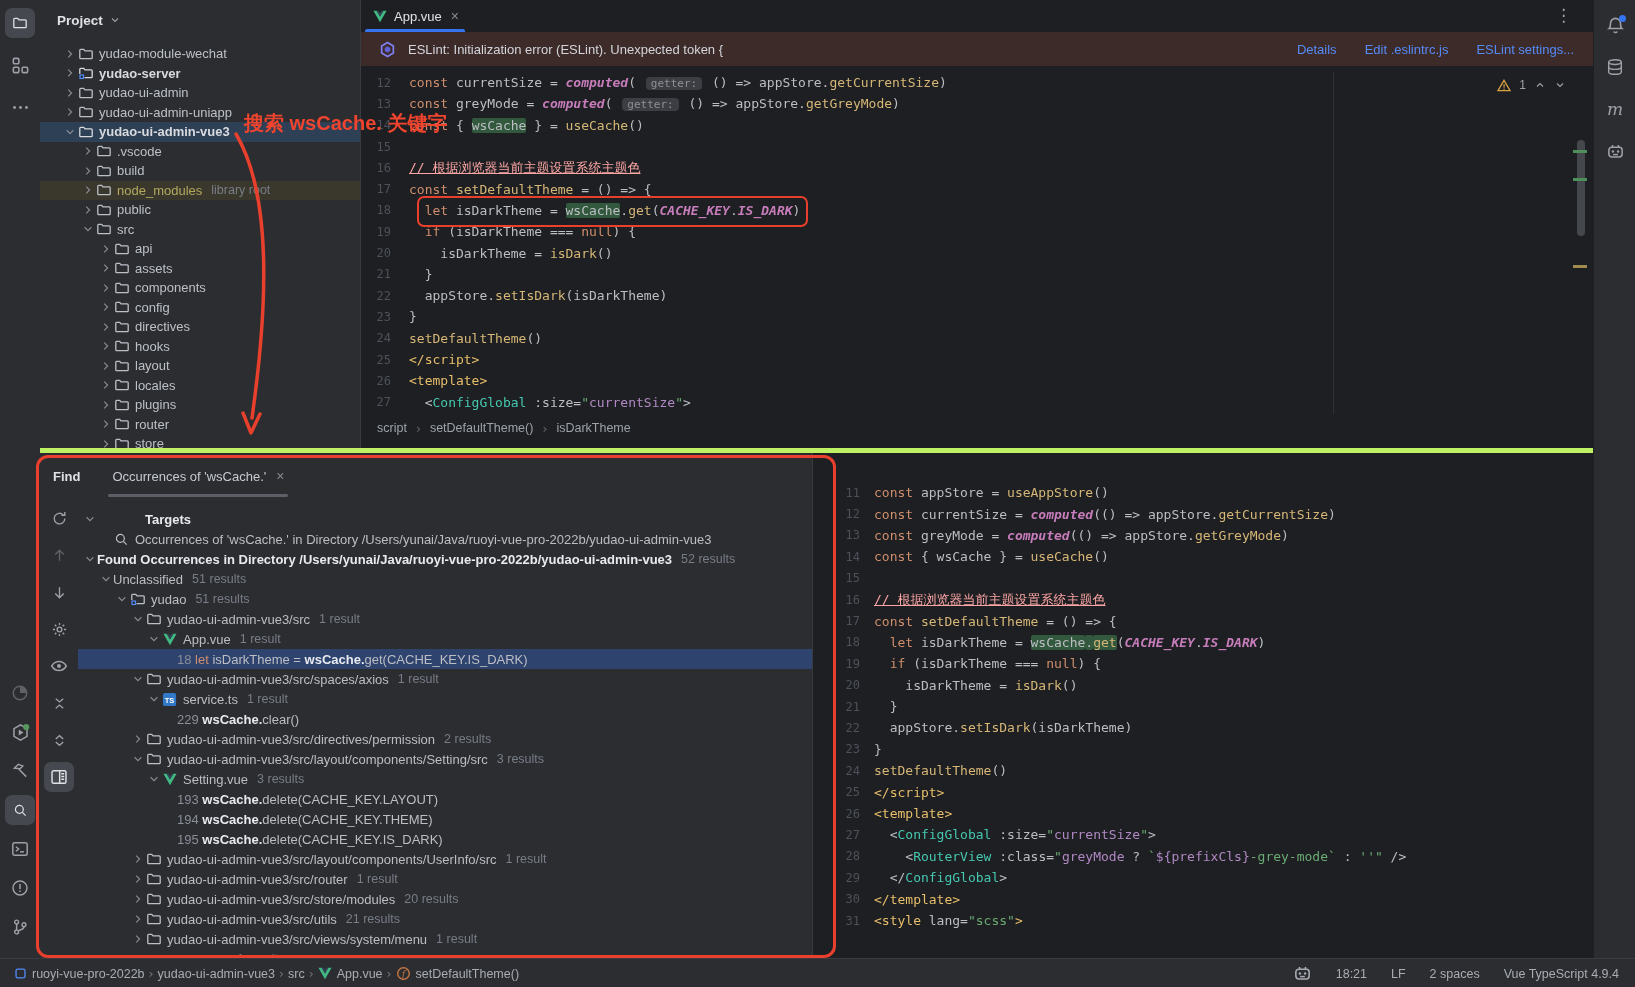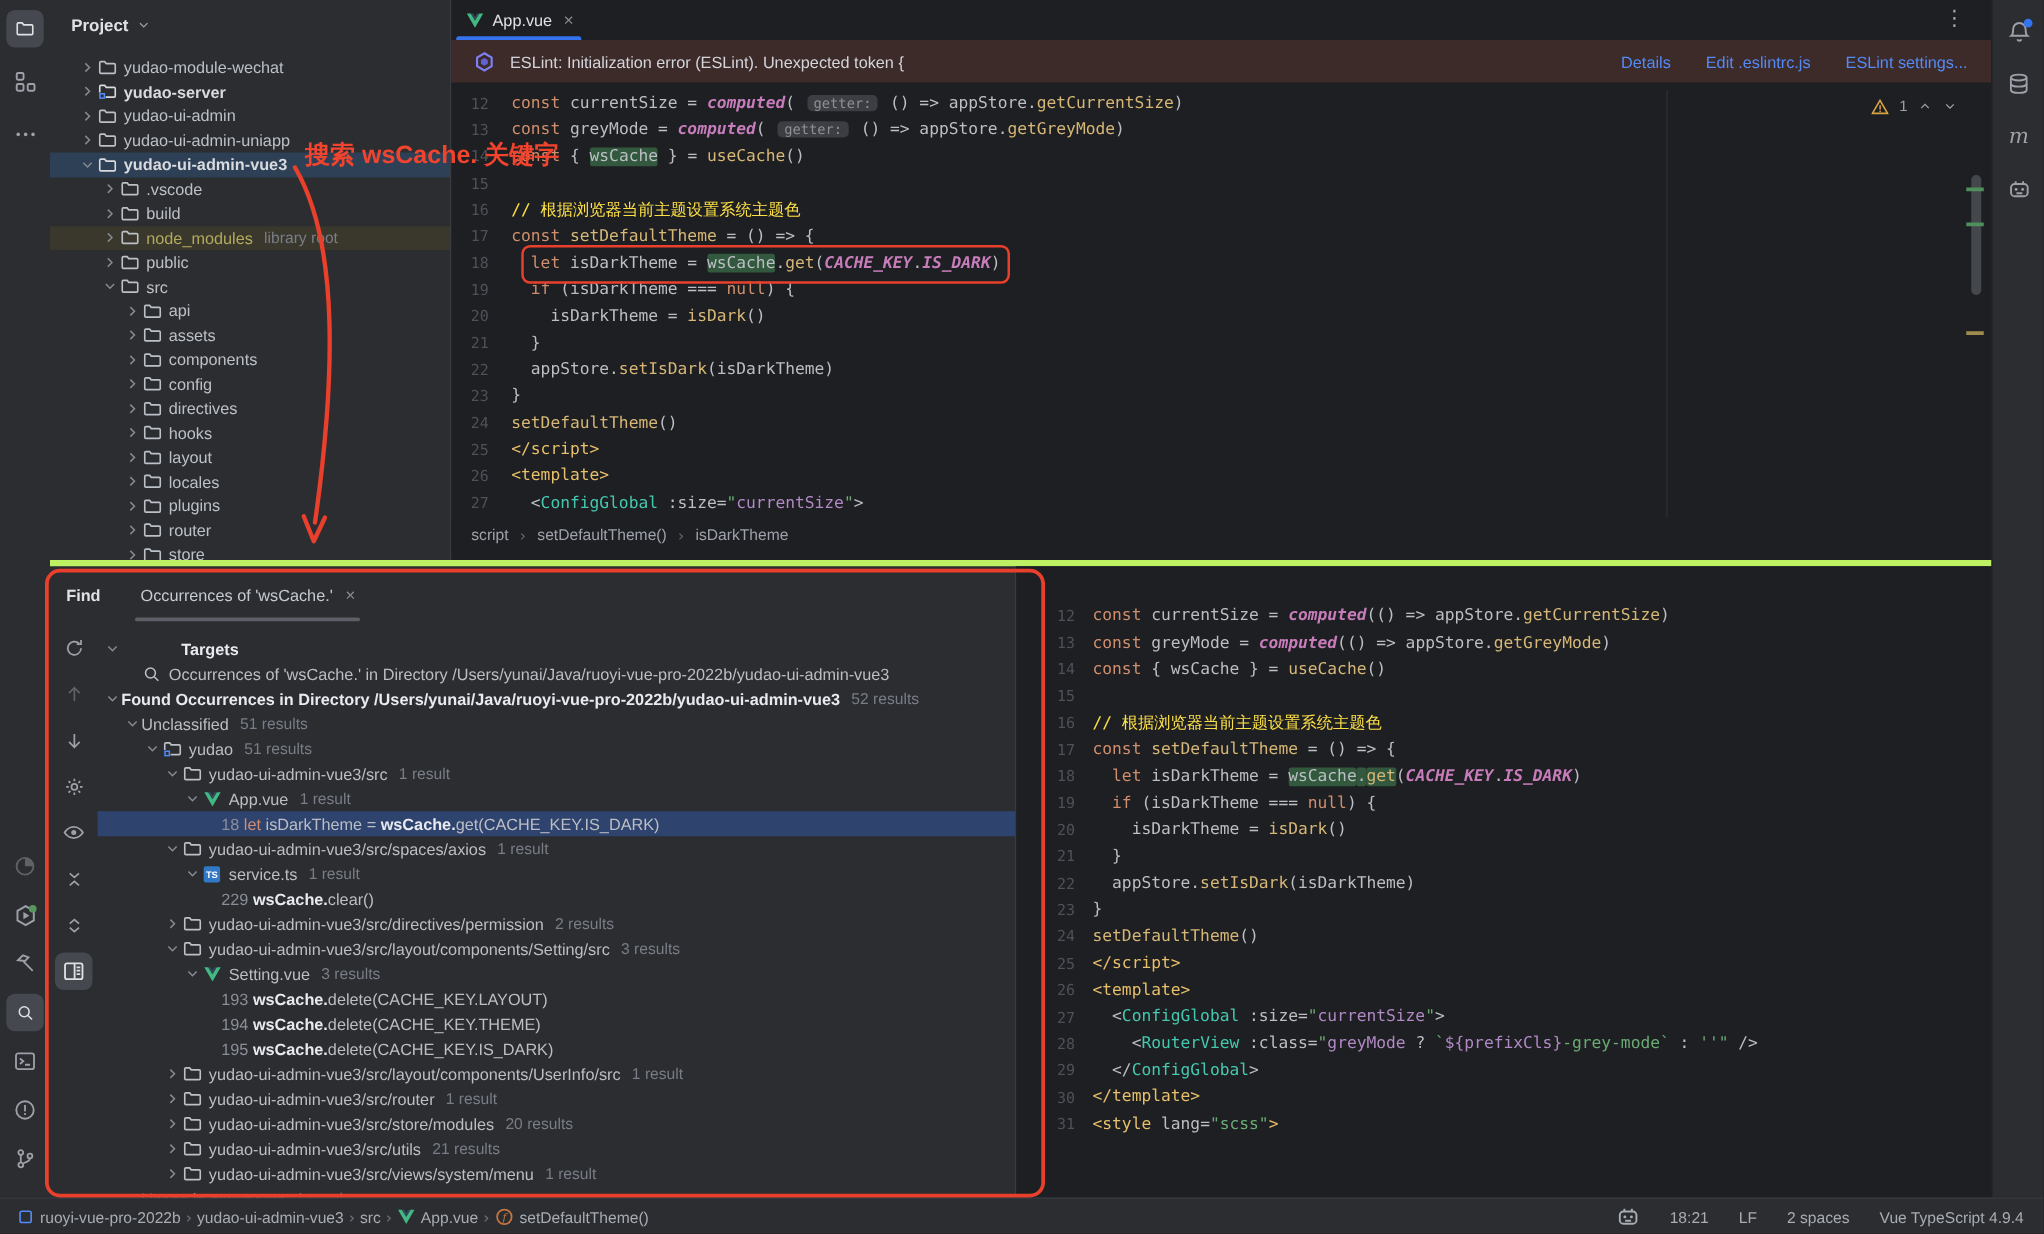--- a/index.html
+++ b/index.html
@@ -34,21 +34,21 @@
   .cl{display:flex;align-items:center;white-space:pre;font-family:"DejaVu Sans Mono",monospace;font-size:13px;}
   #editor-code .cl{height:21.3px;}
   #preview-code .cl{height:21.4px;}
   .cl .g{flex:none;text-align:right;color:#4d515a;font-size:12px;}
   #editor-code .g{width:30px;}
   #preview-code .g{width:34px;}
   #editor-code .c{padding-left:18px;}
   #preview-code .c{padding-left:14px;}
   .tk-kw{color:#cf8e6d;} .tk-fn{color:#d6b777;} .tk-tx{color:#bcbec4;}
   .tk-pd{color:#c77dbb;font-style:italic;font-weight:bold;} .tk-pv{color:#b189c5;margin-top:44px;}
-  .tk-cm{color:#fde047;} .tk-st{color:#6aab73;} .tk-tag{color:#e8bf6a;} .tk-cmp{color:#45c8b0;}
+  .tk-cm{color:#fca5a5;text-decoration:underline;} .tk-st{color:#6aab73;} .tk-tag{color:#e8bf6a;} .tk-cmp{color:#45c8b0;}
   .tk-hint{background:#3c3e43;color:#8c9096;border-radius:4px;padding:0 5px;font-size:11px;margin:0 2px;}
   .tk-hl{background:#32593d;border-radius:2px;}
   .tk-b{font-weight:bold;color:#e8eaf0;}
   .tk-n{color:#8a8e98;}
   #breadcrumbs{position:absolute;left:0;top:414px;width:1233px;height:28px;display:flex;align-items:center;
     padding-left:16px;gap:9px;font-size:12.5px;color:#9da2ab;background:#1e1f22;}
   #breadcrumbs .sep{color:#64686f;font-family:"DejaVu Sans",sans-serif;}
   #inspect-widget{position:absolute;right:28px;top:78px;display:flex;align-items:center;gap:8px;color:#9da0a8;font-size:12px;}
   .wrap-guide{position:absolute;left:972px;top:72px;width:1px;height:342px;background:#2e3136;}
   
@@ -1055,20 +1055,21 @@
               </svg>
             </span>
           </span>
           <span><span class="tk-tx">Usage in comments</span></span>
           <span class="meta">1 result</span>
         </div>
       </div>
     <div id="find-divider"></div>
     <div id="preview-pane">
       <div id="preview-code" class="codewrap" style="left:13px;top:29px;">
+          <div class="cl"><span class="g">11</span><span class="c"><span class="tk-kw">const</span><span class="tk-tx"> appStore = </span><span class="tk-fn">useAppStore</span><span class="tk-tx">()</span></span></div>
           <div class="cl"><span class="g">12</span><span class="c"><span class="tk-kw">const</span><span class="tk-tx"> currentSize = </span><span class="tk-pd">computed</span><span class="tk-tx">(() =&gt; appStore.</span><span class="tk-fn">getCurrentSize</span><span class="tk-tx">)</span></span></div>
           <div class="cl"><span class="g">13</span><span class="c"><span class="tk-kw">const</span><span class="tk-tx"> greyMode = </span><span class="tk-pd">computed</span><span class="tk-tx">(() =&gt; appStore.</span><span class="tk-fn">getGreyMode</span><span class="tk-tx">)</span></span></div>
           <div class="cl"><span class="g">14</span><span class="c"><span class="tk-kw">const</span><span class="tk-tx"> { wsCache } = </span><span class="tk-fn">useCache</span><span class="tk-tx">()</span></span></div>
           <div class="cl"><span class="g">15</span><span class="c"></span></div>
           <div class="cl"><span class="g">16</span><span class="c"><span class="tk-cm">// 根据浏览器当前主题设置系统主题色</span></span></div>
           <div class="cl"><span class="g">17</span><span class="c"><span class="tk-kw">const</span><span class="tk-tx"> </span><span class="tk-fn">setDefaultTheme</span><span class="tk-tx"> = () =&gt; {</span></span></div>
           <div class="cl"><span class="g">18</span><span class="c"><span class="tk-tx">  </span><span class="tk-kw">let</span><span class="tk-tx"> isDarkTheme = </span><span class="tk-tx tk-hl">wsCache</span><span class="tk-tx tk-hl">.</span><span class="tk-fn tk-hl">get</span><span class="tk-tx">(</span><span class="tk-pd">CACHE_KEY</span><span class="tk-tx">.</span><span class="tk-pd">IS_DARK</span><span class="tk-tx">)</span></span></div>
           <div class="cl"><span class="g">19</span><span class="c"><span class="tk-tx">  </span><span class="tk-kw">if</span><span class="tk-tx"> (isDarkTheme === </span><span class="tk-kw">null</span><span class="tk-tx">) {</span></span></div>
           <div class="cl"><span class="g">20</span><span class="c"><span class="tk-tx">    isDarkTheme = </span><span class="tk-fn">isDark</span><span class="tk-tx">()</span></span></div>
           <div class="cl"><span class="g">21</span><span class="c"><span class="tk-tx">  }</span></span></div>

